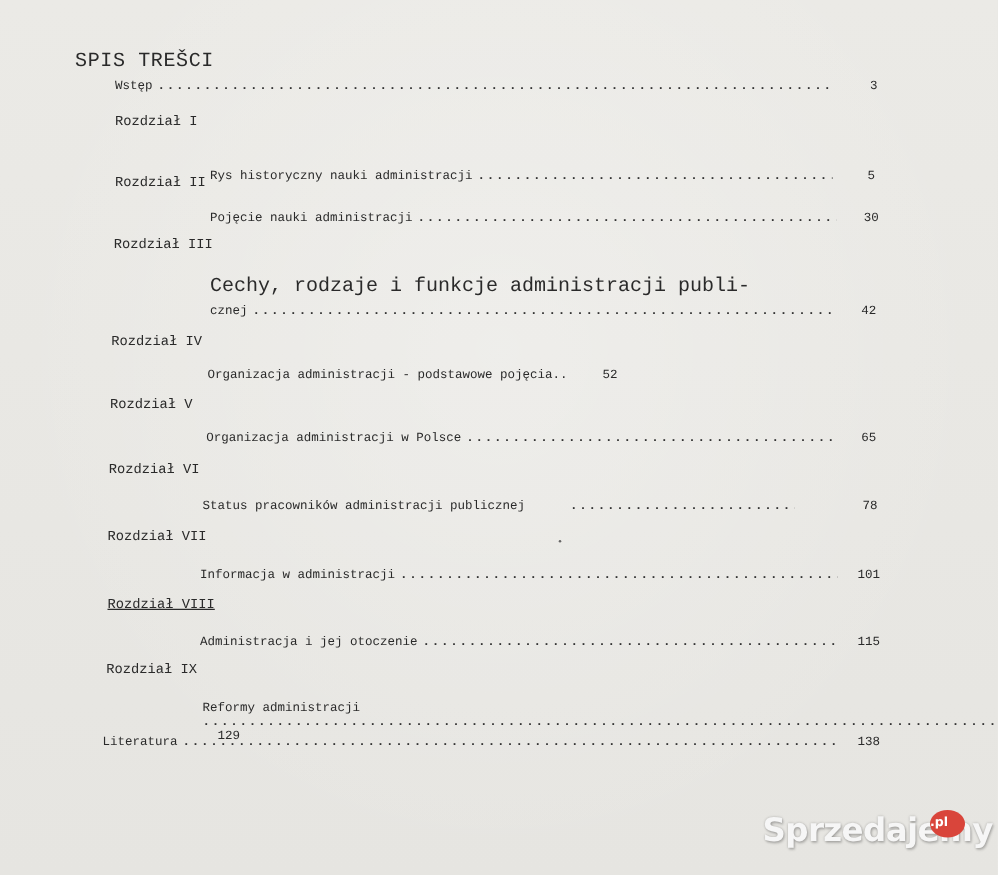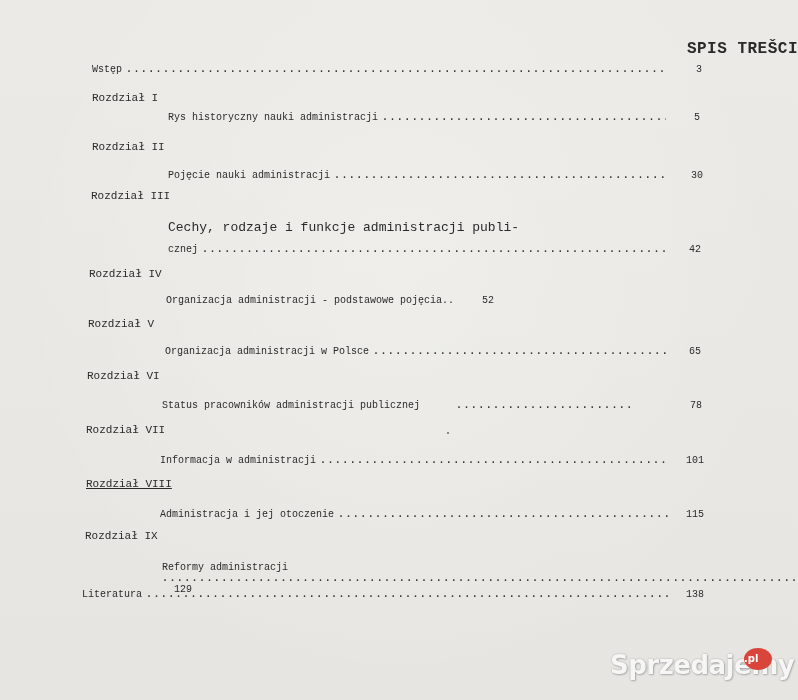--- a/index.html
+++ b/index.html
@@ -7,38 +7,38 @@
     width: 798px; height: 700px; overflow: hidden; position: relative;
     background: #e9e8e4;
     background-image:
       radial-gradient(ellipse at 50% 40%, rgba(255,255,255,0.25), rgba(0,0,0,0) 70%),
       linear-gradient(180deg, #ebeae6 0%, #e6e5e1 100%);
     font-family: "Liberation Mono", "DejaVu Sans Mono", monospace;
     color: #2a2a2a;
   }
   .page { position: absolute; left: 0; top: 0; width: 798px; height: 700px; }
   .title {
-    position: absolute; left: 0; width: 798px; top: 40px; text-align: right;
-    font-size: 16px; letter-spacing: 0.5px; padding-left: 60px; box-sizing: border-box; font-weight: bold;
+    position: absolute; left: 0; width: 798px; top: 40px; text-align: left;
+    font-size: 16px; letter-spacing: 0.5px; padding-left: 60px; box-sizing: border-box;
   }
   .row {
     position: absolute; display: flex; align-items: baseline;
     font-size: 10px; white-space: nowrap;
   }
   .row .lbl { flex: 0 0 auto; }
   .row .dots {
     flex: 1 1 auto; overflow: hidden; margin: 0 4px; letter-spacing: 1.4px;
     color: #333; font-weight: bold;
   }
   .row .dots::before {
     content: "......................................................................................................................";
   }
   .row .pg { flex: 0 0 auto; text-align: right; min-width: 30px; }
   .chap { position: absolute; font-size: 11px; white-space: nowrap; }
-  .plain { position: absolute; font-size: 13px; white-space: nowrap; }
+  .plain { position: absolute; font-size: 16px; white-space: nowrap; }
   .watermark {
     position: absolute; left: 610px; top: 650px; height: 40px;
     font-family: "DejaVu Sans", sans-serif; font-weight: bold; font-size: 26px;
     color: #f6f6f6; text-shadow: 0 0 2px rgba(0,0,0,0.25), 1px 1px 2px rgba(0,0,0,0.2);
     letter-spacing: -0.5px;
   }
   .watermark .tld {
     position: absolute; left: 134px; top: -2px; width: 28px; height: 22px;
     border-radius: 50%; background: #d9453b; color: #fff; font-size: 10px;
     line-height: 22px; text-align: left; text-shadow: none; letter-spacing: 0;
@@ -52,21 +52,21 @@
   <div class="title">SPIS TREŠCI</div>
 
   <div class="row" style="left:92px; top:64px; width:610px;">
     <span class="lbl">Wstęp</span>
     <span class="dots"></span>
     <span class="pg">3</span>
   </div>
 
   <div class="chap" style="left:92px; top:92px;">Rozdział I</div>
 
-  <div class="row" style="left:168px; top:112px; width:532px;">
+  <div class="row" style="left:168px; top:136px; width:532px;">
     <span class="lbl">Rys historyczny nauki administracji</span>
     <span class="dots"></span>
     <span class="pg">5</span>
   </div>
 
   <div class="chap" style="left:92px; top:141px;">Rozdział II</div>
 
   <div class="row" style="left:168px; top:170px; width:535px;">
     <span class="lbl">Pojęcie nauki administracji</span>
     <span class="dots"></span>

